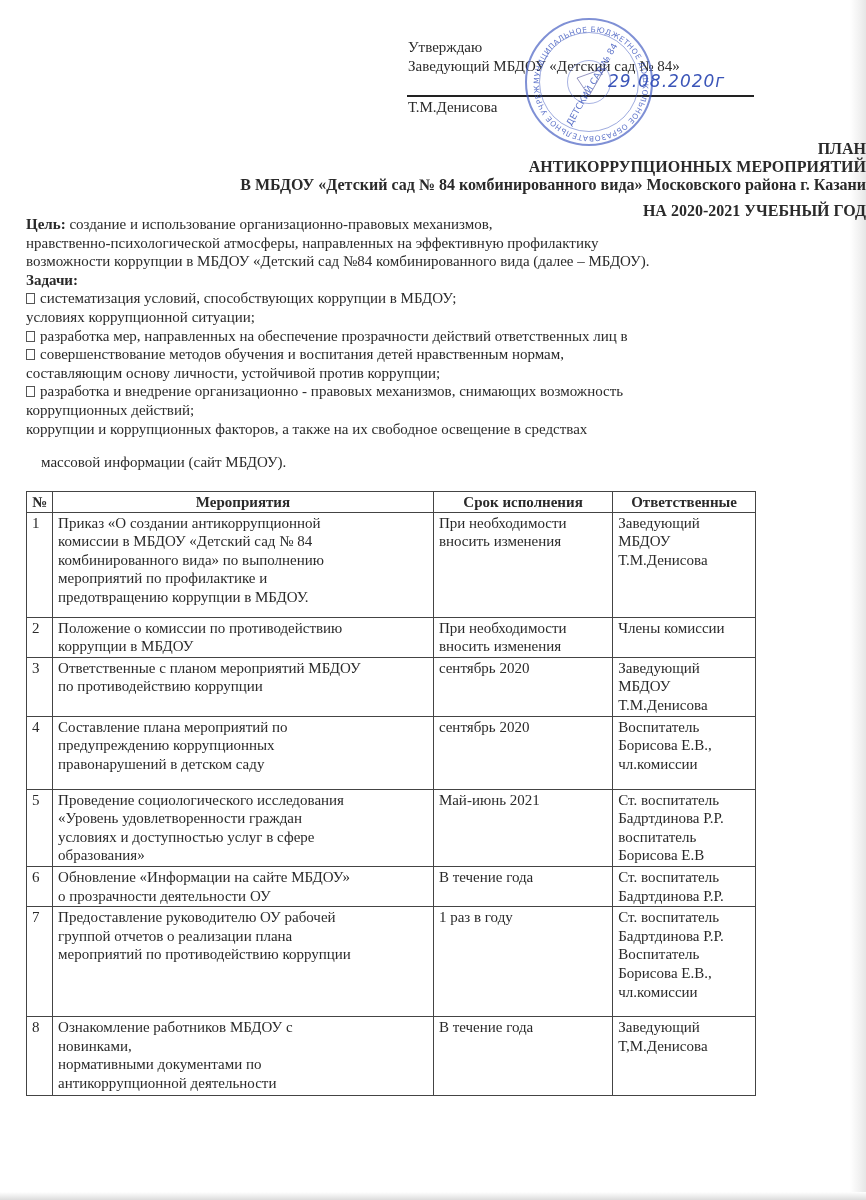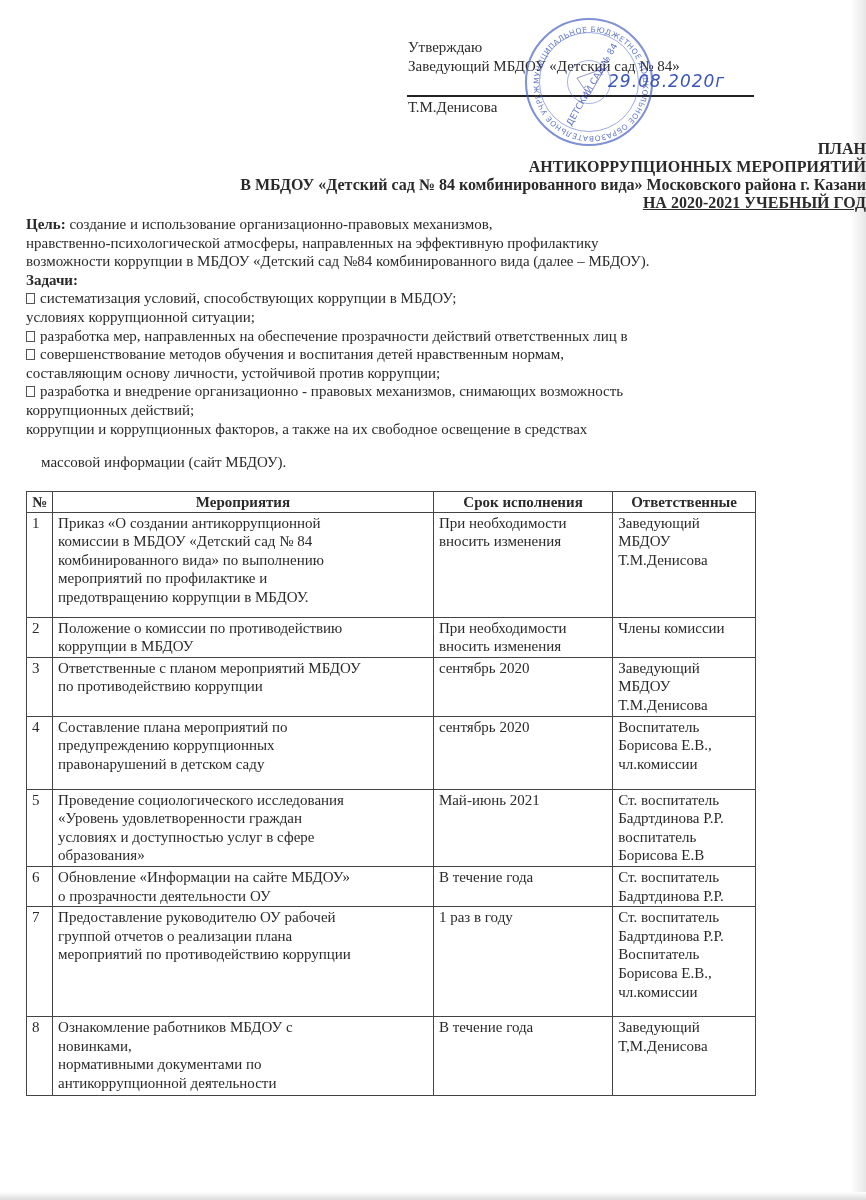--- a/index.html
+++ b/index.html
@@ -48,21 +48,21 @@
   .stamp-text {
     position:absolute; left:0; top:0; width:128px; height:128px;
   }
   .title {
     position:absolute; left:0; width:866px; text-align:right;
     font-weight:bold; font-size:16px; line-height:18px; white-space:nowrap;
   }
   .t1 { top:140px; }
   .t2 { top:158px; }
   .t3 { top:176px; }
-  .t4 { top:194px;text-decoration:underline; }
+  .t4 { top:202px; }
   .body-text {
     position:absolute; left:26px; top:215px; width:740px;
     font-size:15px; line-height:18.6px;
   }
   .body-text p { margin:0; }
   .body-text b { font-weight:bold;text-align:right; }
   .bullet-glyph {
     display:inline-block; width:9px; height:11px; border:1px solid #555;
     margin-right:5px; vertical-align:-1px; box-sizing:border-box;
   }

